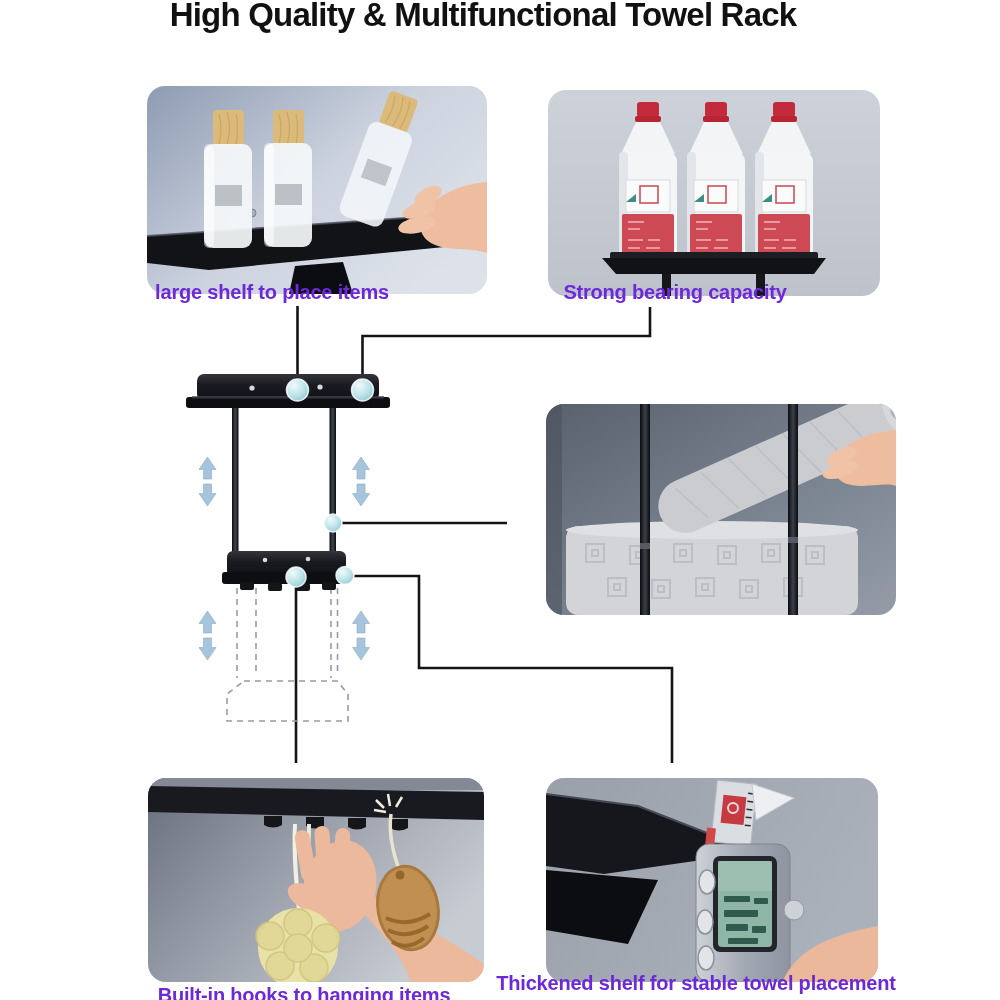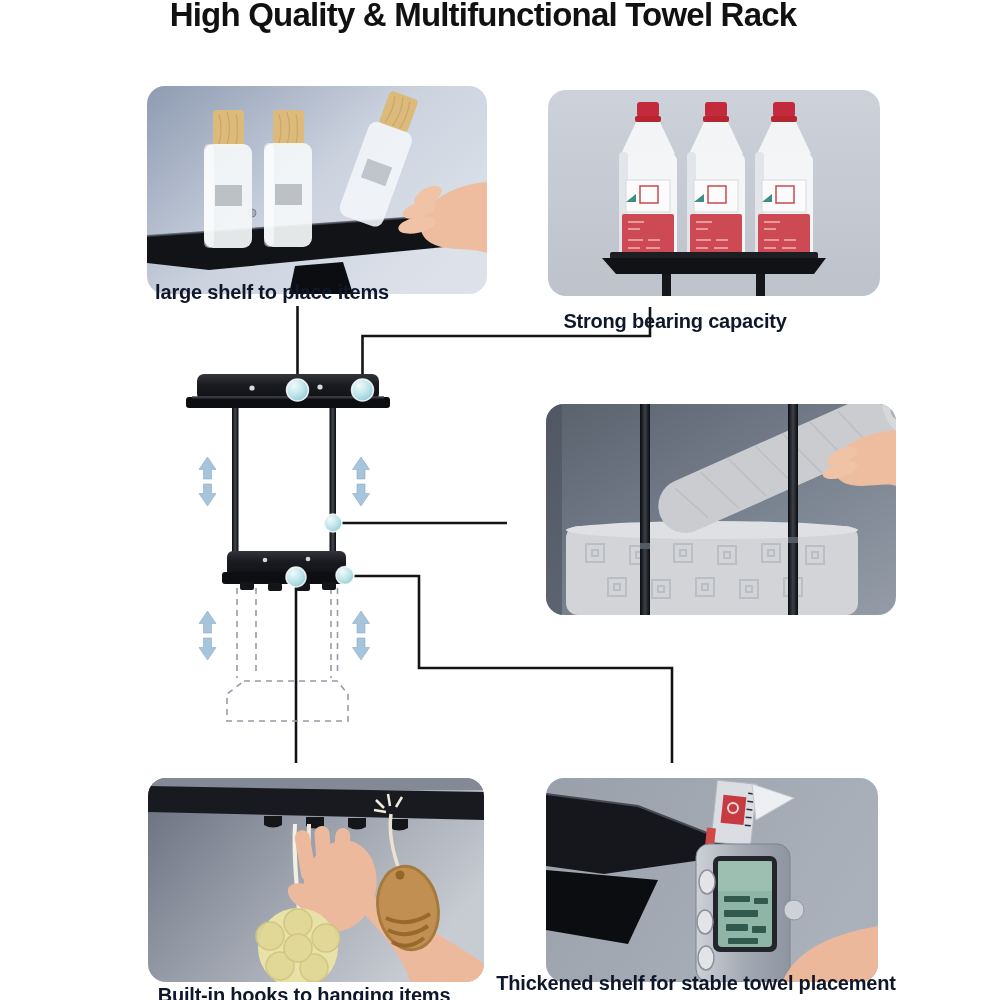--- a/index.html
+++ b/index.html
@@ -9,23 +9,23 @@
           font-size:33px;font-weight:700;letter-spacing:-0.8px;white-space:nowrap;margin:0;color:#111;}
   .diagram-svg{position:absolute;left:0;top:0;width:1000px;height:1000px;z-index:1;}
   .photo{position:absolute;border-radius:18px;overflow:hidden;z-index:2;}
   .photo svg{display:block;width:100%;height:100%;}
   .p1{left:107px;top:70px;width:340px;height:208px;}
   .p2{left:508px;top:74px;width:332px;height:206px;}
   .p3{left:506px;top:388px;width:350px;height:211px;}
   .p4{left:108px;top:762px;width:336px;height:204px;}
   .p5{left:506px;top:762px;width:332px;height:204px;}
   .cap{position:absolute;transform:translateX(-50%);font-size:20px;font-weight:700;
-       white-space:nowrap;color:#0f172a;z-index:3;letter-spacing:-0.2px;}
+       white-space:nowrap;color:#6d28d9;z-index:3;letter-spacing:-0.2px;}
   .c1{left:272px;top:281px;}
-  .c2{left:675px;top:281px;margin-top:29px;}
+  .c2{left:675px;top:281px;}
   .c3{left:677px;top:608px;}
   .c4{left:304px;top:984px;}
   .c5{left:696px;top:972px;}
 </style>
 </head>
 <body>
 
 <div class="canvas">
 
   <h1 class="page-title">High Quality &amp; Multifunctional Towel Rack</h1>

